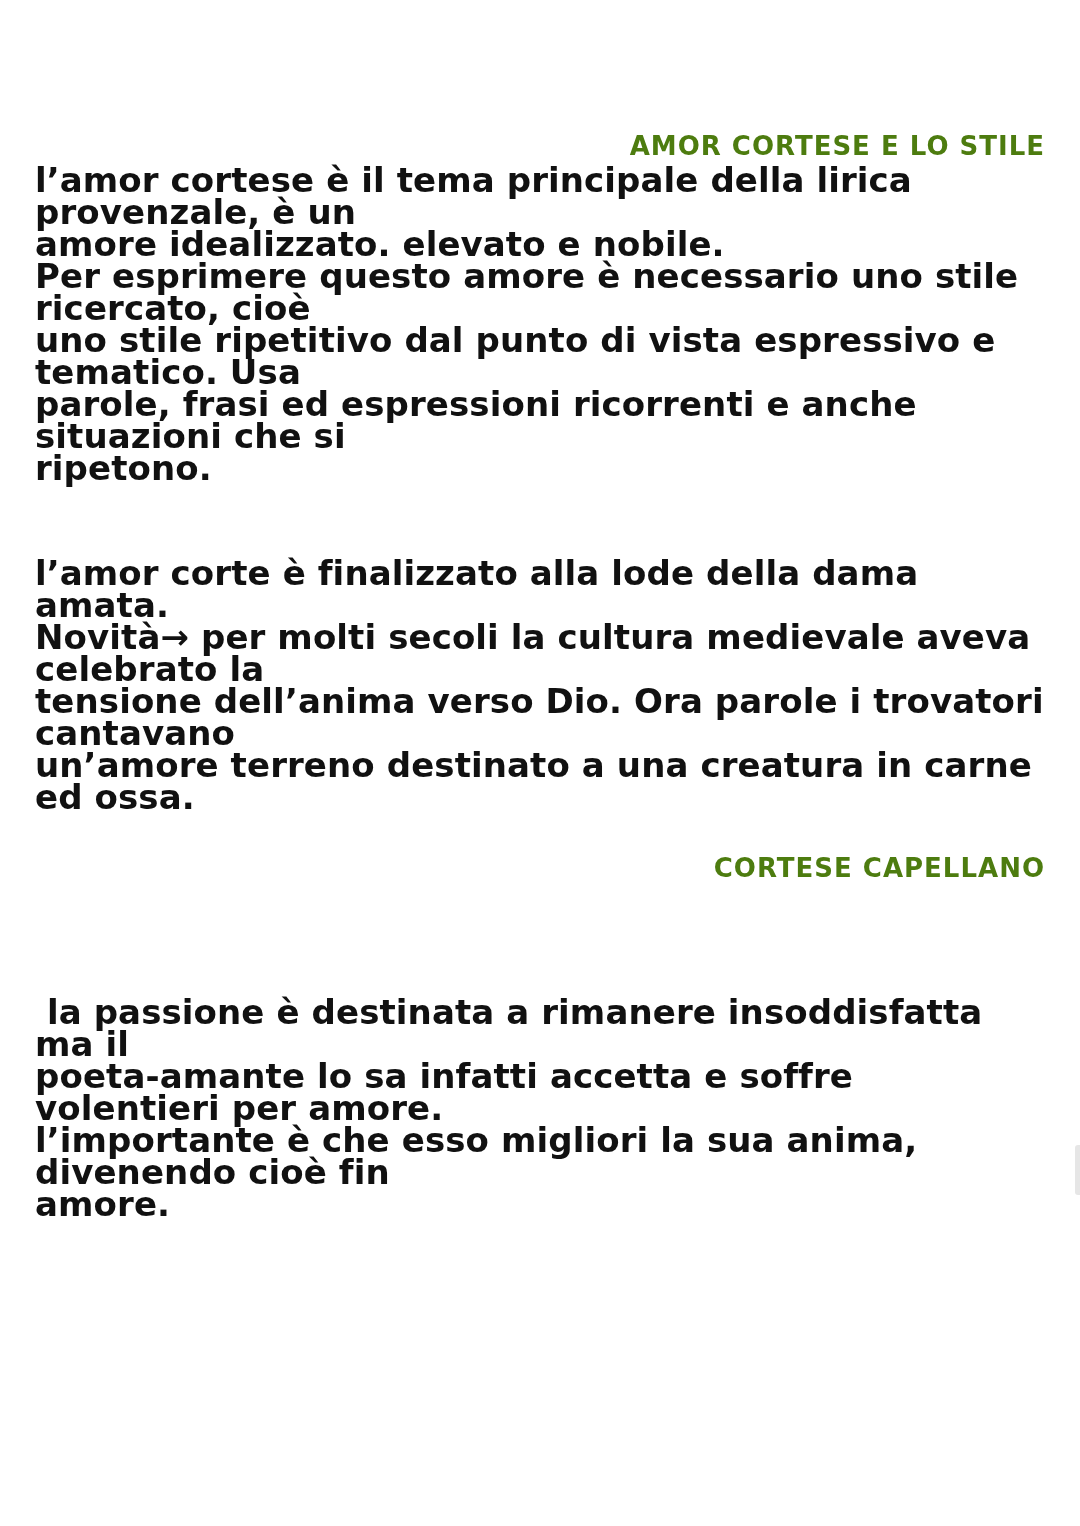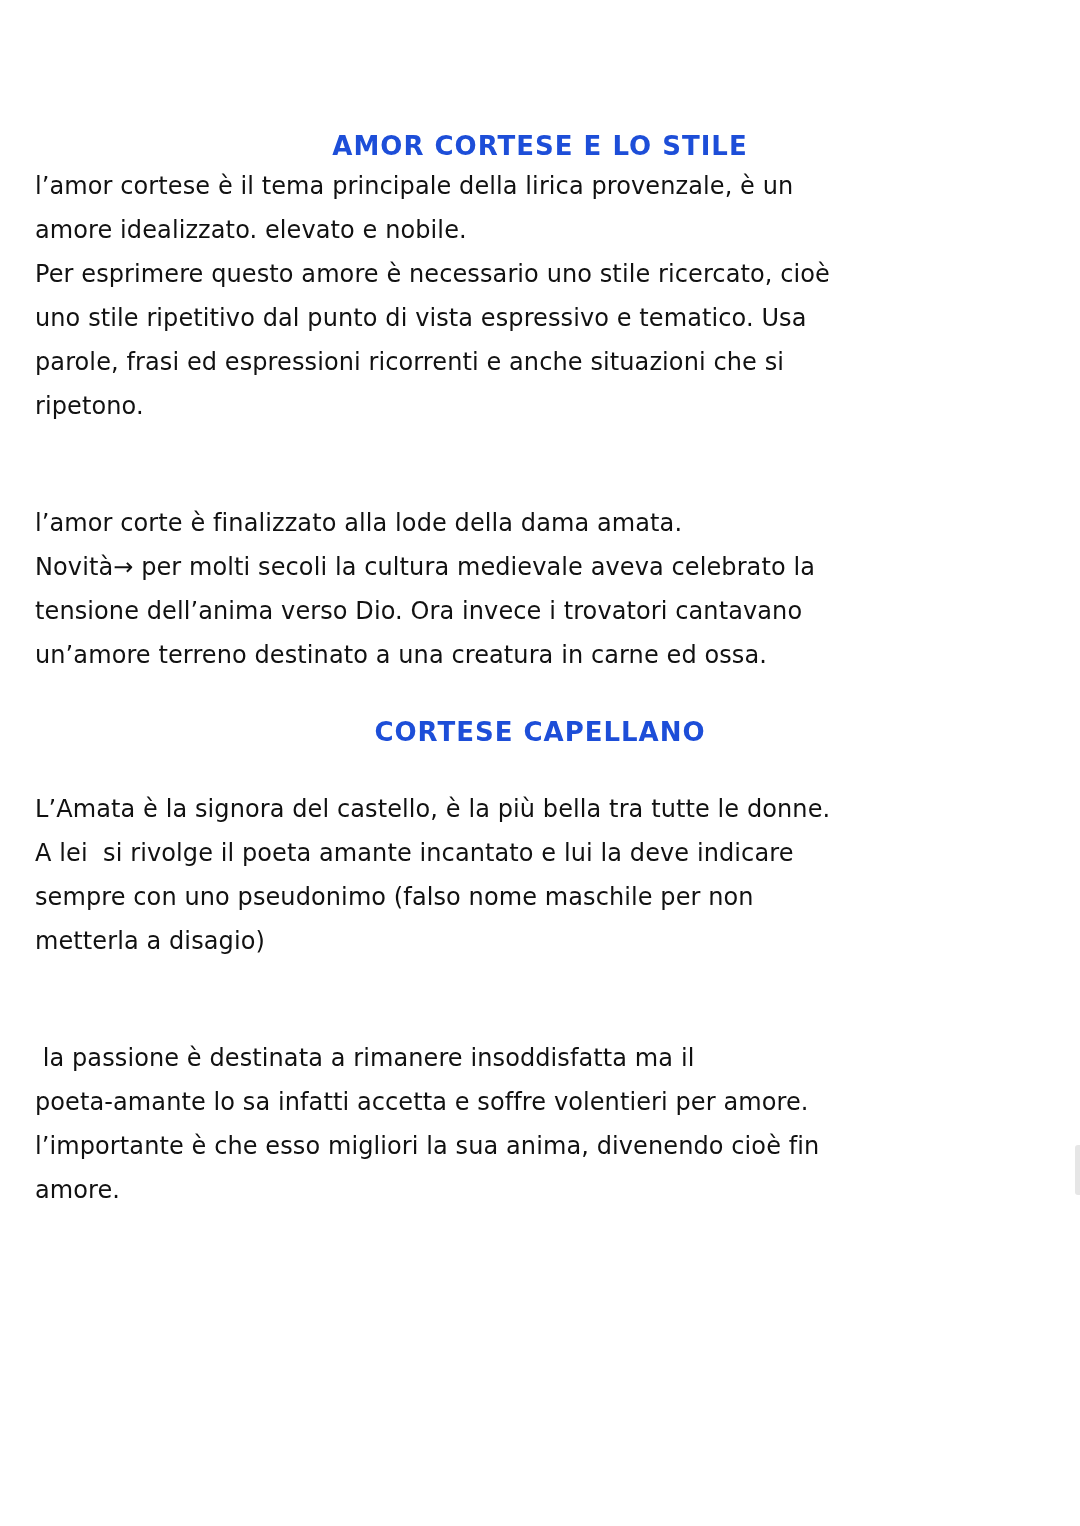--- a/index.html
+++ b/index.html
@@ -15,36 +15,37 @@
       color: #111111;
       font-family: "DejaVu Sans", sans-serif;
     }
     .page {
       position: absolute;
       left: 35px;
       top: 128px;
       width: 1010px;
     }
     .heading {
-      text-align: center;
+      text-align: right;
       font-family: "DejaVu Sans", sans-serif;
       font-weight: bold;
       font-size: 26px;
       letter-spacing: 1px;
       line-height: 36px;
       margin: 0;
       padding-left: 0;
-      color: #1d4ed8;
+      color: #4d7c0f;
     }
     .para {
       margin: 0;
-      font-size: 24px;
-      line-height: 44px;
+      font-size: 34px;
+      line-height: 32px;
       letter-spacing: 0.1px;
       white-space: pre-wrap;
+      font-weight: bold;
     }
     .gap {
       height: 36.7px;
     }
     .scroll-tab {
       position: absolute;
       right: 0;
       top: 1145px;
       width: 5px;
       height: 50px;
@@ -62,32 +63,28 @@
     <p class="para">l’amor cortese è il tema principale della lirica provenzale, è un
 amore idealizzato. elevato e nobile.
 Per esprimere questo amore è necessario uno stile ricercato, cioè
 uno stile ripetitivo dal punto di vista espressivo e tematico. Usa
 parole, frasi ed espressioni ricorrenti e anche situazioni che si
 ripetono.</p>
     <div class="gap"></div>
     <div class="gap"></div>
     <p class="para">l’amor corte è finalizzato alla lode della dama amata.
 Novità→ per molti secoli la cultura medievale aveva celebrato la
-tensione dell’anima verso Dio. Ora invece i trovatori cantavano
+tensione dell’anima verso Dio. Ora parole i trovatori cantavano
 un’amore terreno destinato a una creatura in carne ed ossa.</p>
     <div class="gap"></div>
   </section>
 
   <section>
     <h2 class="heading">CORTESE CAPELLANO</h2>
     <div class="gap"></div>
-    <p class="para">L’Amata è la signora del castello, è la più bella tra tutte le donne.
-A lei  si rivolge il poeta amante incantato e lui la deve indicare
-sempre con uno pseudonimo (falso nome maschile per non
-metterla a disagio)</p>
     <div class="gap"></div>
     <div class="gap"></div>
     <p class="para"> la passione è destinata a rimanere insoddisfatta ma il
 poeta-amante lo sa infatti accetta e soffre volentieri per amore.
 l’importante è che esso migliori la sua anima, divenendo cioè fin
 amore.</p>
   </section>
 
 </div>
 

